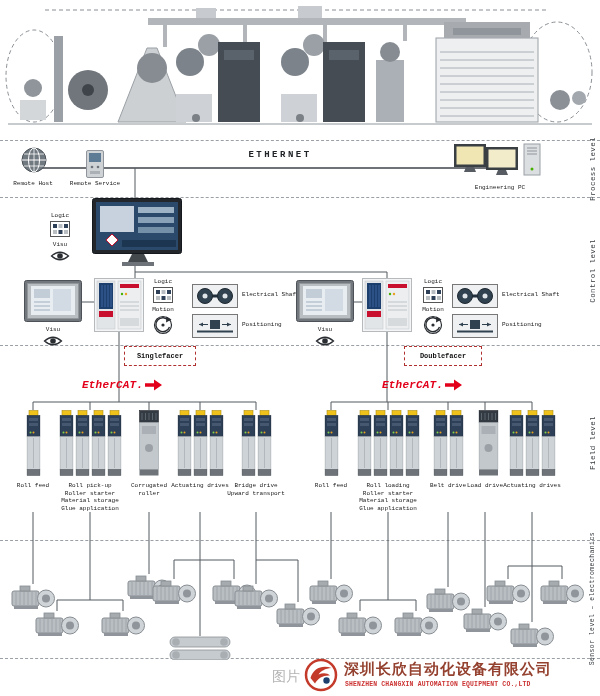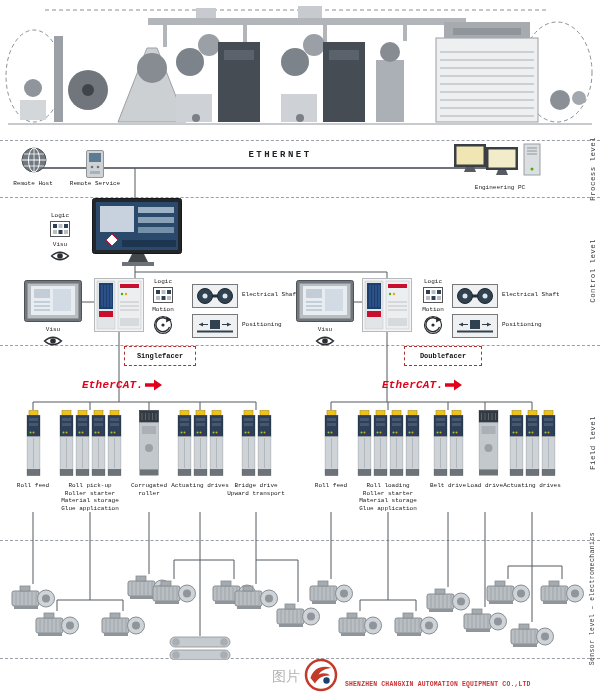--- a/index.html
+++ b/index.html
@@ -416,15 +416,16 @@
   <use href="#sym-motor" x="540" y="79" width="44" height="26"></use>
   <use href="#sym-motor" x="510" y="122" width="44" height="26"></use>
 </svg>
 
 <div class="partial" style="left:272px;top:668px">图片</div>
 <svg class="abs" style="left:303px;top:657px" width="36" height="36">
   <circle cx="18" cy="18" r="15" fill="#fff" stroke="#c43a2a" stroke-width="2.5"></circle>
   <path d="M7.5 21 C10 11 20 7.5 28.5 11 C22 11.5 18 14 15.5 17.5 C20 15.5 24.5 16 27 18.5 C20.5 18 15 21 12 26.5 Z" fill="#c43a2a"></path>
   <circle cx="23.5" cy="23.5" r="3.2" fill="#1c3f6e"></circle>
 </svg>
+<div class="cn" style="left:344px;top:660px">深圳长欣自动化设备有限公司</div>
 <div class="en" style="left:345px;top:681px">SHENZHEN CHANGXIN AUTOMATION EQUIPMENT CO.,LTD</div>
 
 </div>
 
 </body></html>

